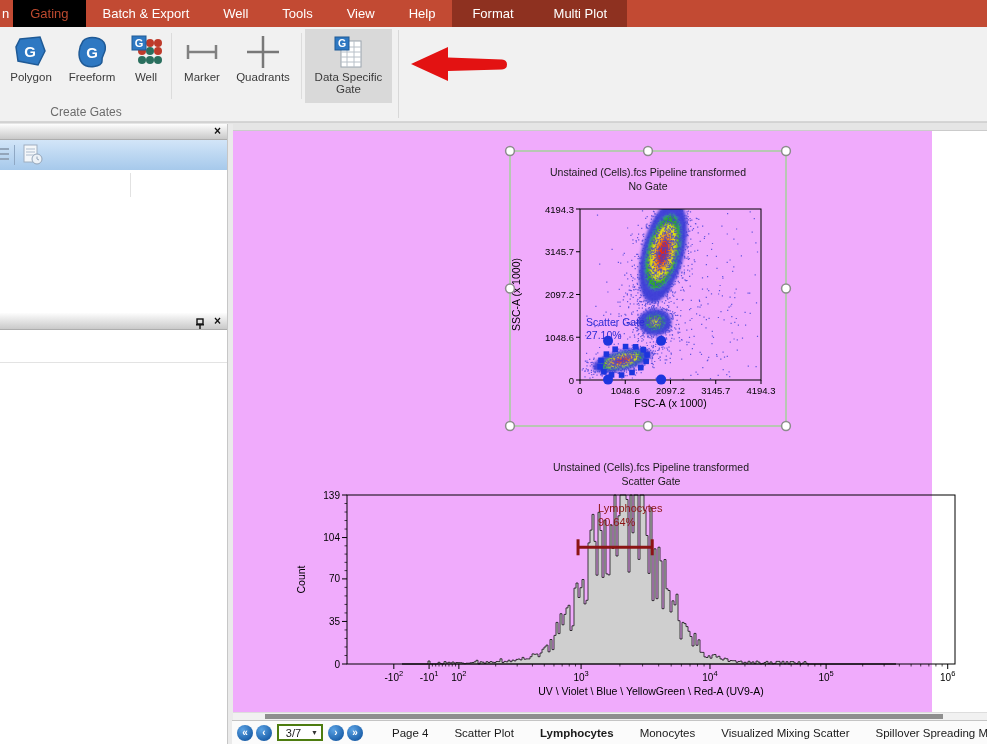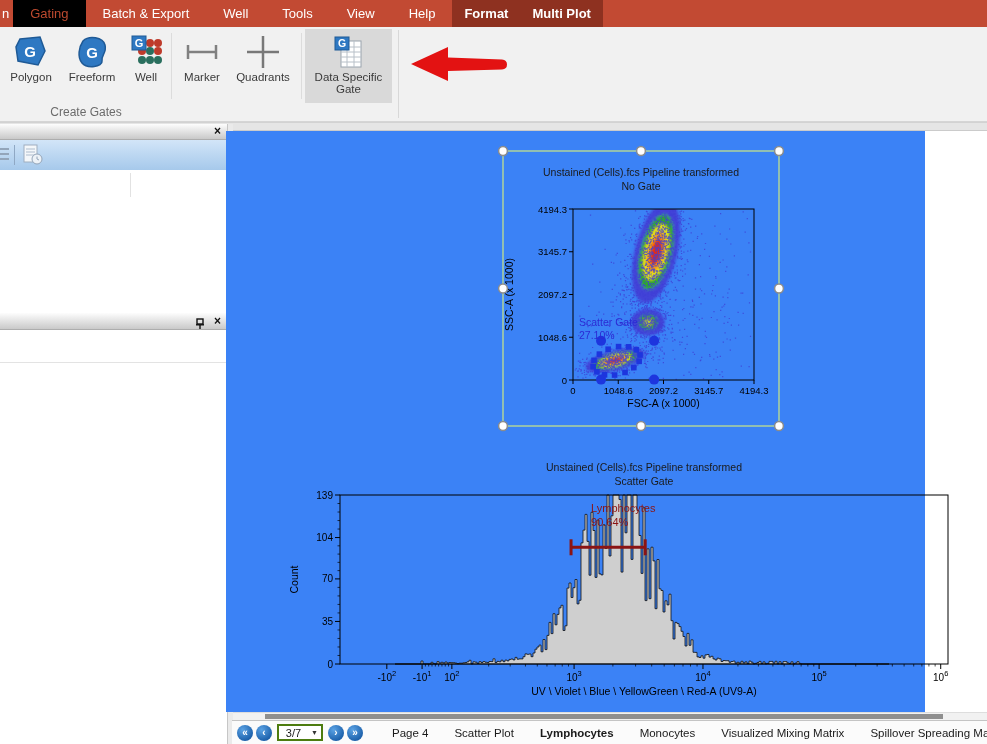--- a/index.html
+++ b/index.html
@@ -6,21 +6,21 @@
   #screen{position:relative;width:987px;height:744px;overflow:hidden;
           font-family:"Liberation Sans",sans-serif;background:#fff;}
 
   
   .menubar{position:absolute;left:0;top:0;width:987px;height:27px;background:#C24A33;
            display:flex;align-items:stretch;color:#fff;font-size:13px;}
   .menubar .frag{display:flex;align-items:center;padding:0 4px 0 2px;}
   .mtab{display:flex;align-items:center;padding:0 17px;cursor:default;white-space:nowrap;}
   .mtab.active{background:#000000;color:#BE4A2F;}
   .darkgroup{display:flex;background:#8E3120;}
-  .darkgroup .mtab{padding:0 12px;font-weight:bold;}
+  .darkgroup .mtab{padding:0 20px;}
 
   
   .ribbon{position:absolute;left:0;top:27px;width:987px;height:95px;background:#F1F1F1;
           border-bottom:1px solid #D5D5D5;box-sizing:border-box;}
   .rbtn{position:absolute;top:2px;height:74px;display:flex;flex-direction:column;align-items:center;
         justify-content:flex-start;font-size:11.5px;color:#3a3a3a;text-align:center;}
   .rbtn .icn{height:38px;display:flex;align-items:center;justify-content:center;margin-top:4px;}
   .rbtn.sel{background:#D9D9D9;}
   .vsep{position:absolute;top:6px;width:1px;height:66px;background:#DCDCDC;}
   .vsep.tall{top:3px;height:88px;background:#D8D8D8;}
@@ -42,21 +42,21 @@
                 line-height:15px;cursor:default;}
   .ptitle .pinbtn{position:absolute;right:22px;top:2px;}
   .ptoolbar{height:30px;background:linear-gradient(#D2E5F8,#A6C9EB);position:relative;}
   .ptoolbar .tsep{position:absolute;left:14px;top:5px;width:1px;height:20px;background:#8FA8C4;}
   .pcontent1{height:143px;background:#fff;position:relative;}
   .pcontent1 .faintline{position:absolute;left:130px;top:3px;width:1px;height:24px;background:#E2E2E2;}
   .pcontent2{background:#fff;height:416px;position:relative;}
   .pcontent2 .hline{position:absolute;left:0;top:32px;width:100%;height:1px;background:#E3E3E3;}
 
   
-  .doc{position:absolute;left:226px;top:131px;width:699px;height:581px;background:#3b82f6;}
+  .doc{position:absolute;left:233px;top:131px;width:699px;height:581px;background:#f0abfc;}
   .doc svg{position:absolute;left:0;top:0;}
 
   
   .hscroll{position:absolute;left:233px;top:712px;width:754px;height:8px;background:#F1F1F1;
            border-top:1px solid #DDD;box-sizing:border-box;}
   .hscroll .thumb{position:absolute;left:32px;top:1px;width:678px;height:5px;background:#8F8F8F;}
 
   
   .tabbar{position:absolute;left:232px;top:720px;width:755px;height:24px;background:#FBFBFB;
           border-top:1px solid #C4C4C4;box-sizing:border-box;display:flex;align-items:center;
@@ -437,18 +437,18 @@
     </div>
     <div class="navsep"></div>
     <div class="ftab">Page 4</div>
     <div class="slant"></div>
     <div class="ftab">Scatter Plot</div>
     <div class="slant"></div>
     <div class="ftab active">Lymphocytes</div>
     <div class="slant"></div>
     <div class="ftab">Monocytes</div>
     <div class="slant"></div>
-    <div class="ftab">Visualized Mixing Matrix</div>
+    <div class="ftab">Visualized Mixing Scatter</div>
     <div class="slant"></div>
     <div class="ftab">Spillover Spreading Matrix</div>
 
   </div>
 </div>
 
 </body></html>

